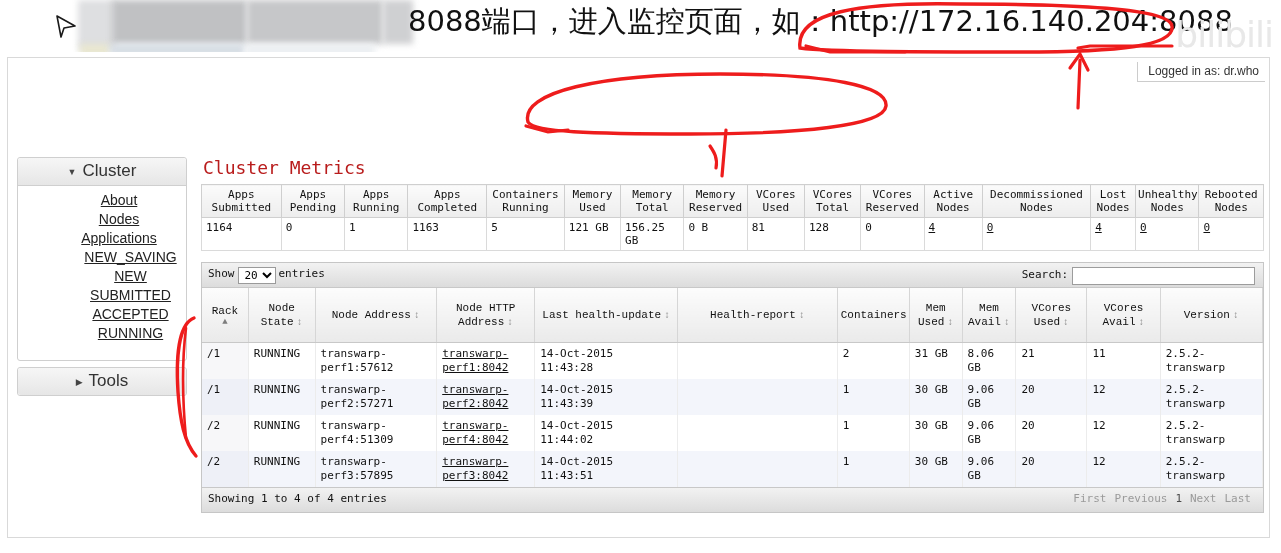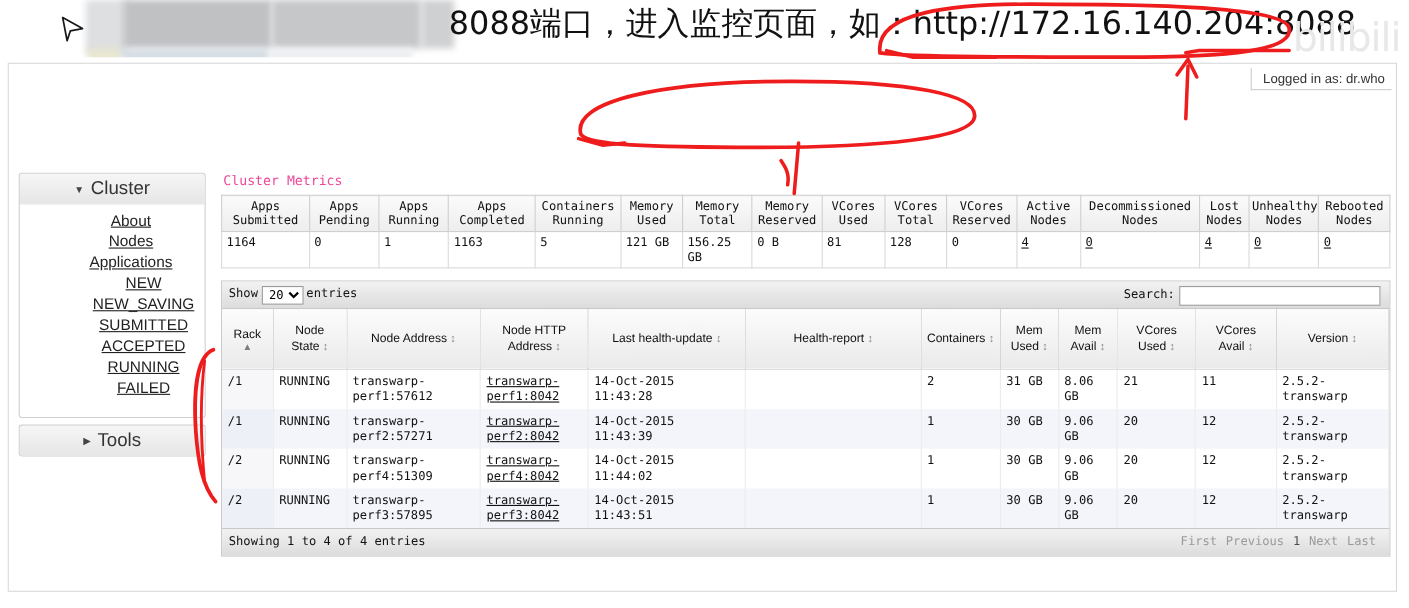--- a/index.html
+++ b/index.html
@@ -69,21 +69,21 @@
   .nav-link{
     display:block;font-size:14px;color:#222;text-decoration:underline;
     padding:1px 0 1px 34px;line-height:17px;
   }
   .nav-link.sub{padding-left:57px;letter-spacing:0px;}
   .nav-gap{height:9px;}
   
   #content{position:absolute;left:193px;top:99px;width:1063px;}
   .section-title{
     font-family:"DejaVu Sans Mono", monospace;
-    font-size:12px;color:#ec4899;margin:0 0 6px 2px;
+    font-size:18px;color:#b91c1c;margin:0 0 6px 2px;
   }
   table.metrics{
     border-collapse:collapse;width:1063px;table-layout:fixed;
     border:1px solid #c6c6c6;background:#fff;
   }
   table.metrics th{
     background:linear-gradient(#fbfbfb,#ededed);
     border:1px solid #cfcfcf;
     font-family:"DejaVu Sans Mono", monospace;
     font-size:11px;font-weight:normal;color:#111;
@@ -114,21 +114,21 @@
   }
   input.search{
     width:175px;height:14px;border:1px solid #9c9c9c;background:#fff;
     margin-left:4px;vertical-align:-2px;font-size:11px;
     font-family:"DejaVu Sans Mono", monospace;padding:1px 3px;
   }
   table.nodes{border-collapse:collapse;width:100%;table-layout:fixed;}
   table.nodes th{
     background:linear-gradient(#fcfcfc,#eaeaea);
     border-right:1px solid #d6d6d6;border-bottom:1px solid #c8c8c8;
-    font-family:Liberation Sans, sans-serif;
+    font-family:Liberation Mono, monospace;
     font-size:11px;font-weight:normal;color:#111;
     padding:5px 3px;line-height:14px;text-align:center;height:44px;
     vertical-align:middle;position:relative;
   }
   table.nodes td{
     font-family:"DejaVu Sans Mono", monospace;
     font-size:11px;color:#111;padding:4px 5px;line-height:14px;
     vertical-align:top;border-right:1px solid #ececec;
   }
   tr.odd td{background:#ffffff;}
@@ -171,26 +171,25 @@
   <div id="sidebar">
 
     <div class="panel">
       <div class="panel-head">
         <span class="caret">▼</span><span>Cluster</span>
       </div>
       <div class="panel-body">
         <a class="nav-link" href="#">About</a>
         <a class="nav-link" href="#">Nodes</a>
         <a class="nav-link" href="#">Applications</a>
+        <a class="nav-link sub" href="#">NEW_SAVING</a>
         <a class="nav-link sub" href="#">NEW</a>
-        <a class="nav-link sub" href="#">NEW_SAVING</a>
         <a class="nav-link sub" href="#">SUBMITTED</a>
         <a class="nav-link sub" href="#">ACCEPTED</a>
         <a class="nav-link sub" href="#">RUNNING</a>
-        <a class="nav-link sub" href="#">FAILED</a>
         <div class="nav-gap"></div>
       </div>
     </div>
 
     <div class="panel collapsed">
       <div class="panel-head">
         <span class="caret">▶</span><span>Tools</span>
       </div>
     </div>
 

